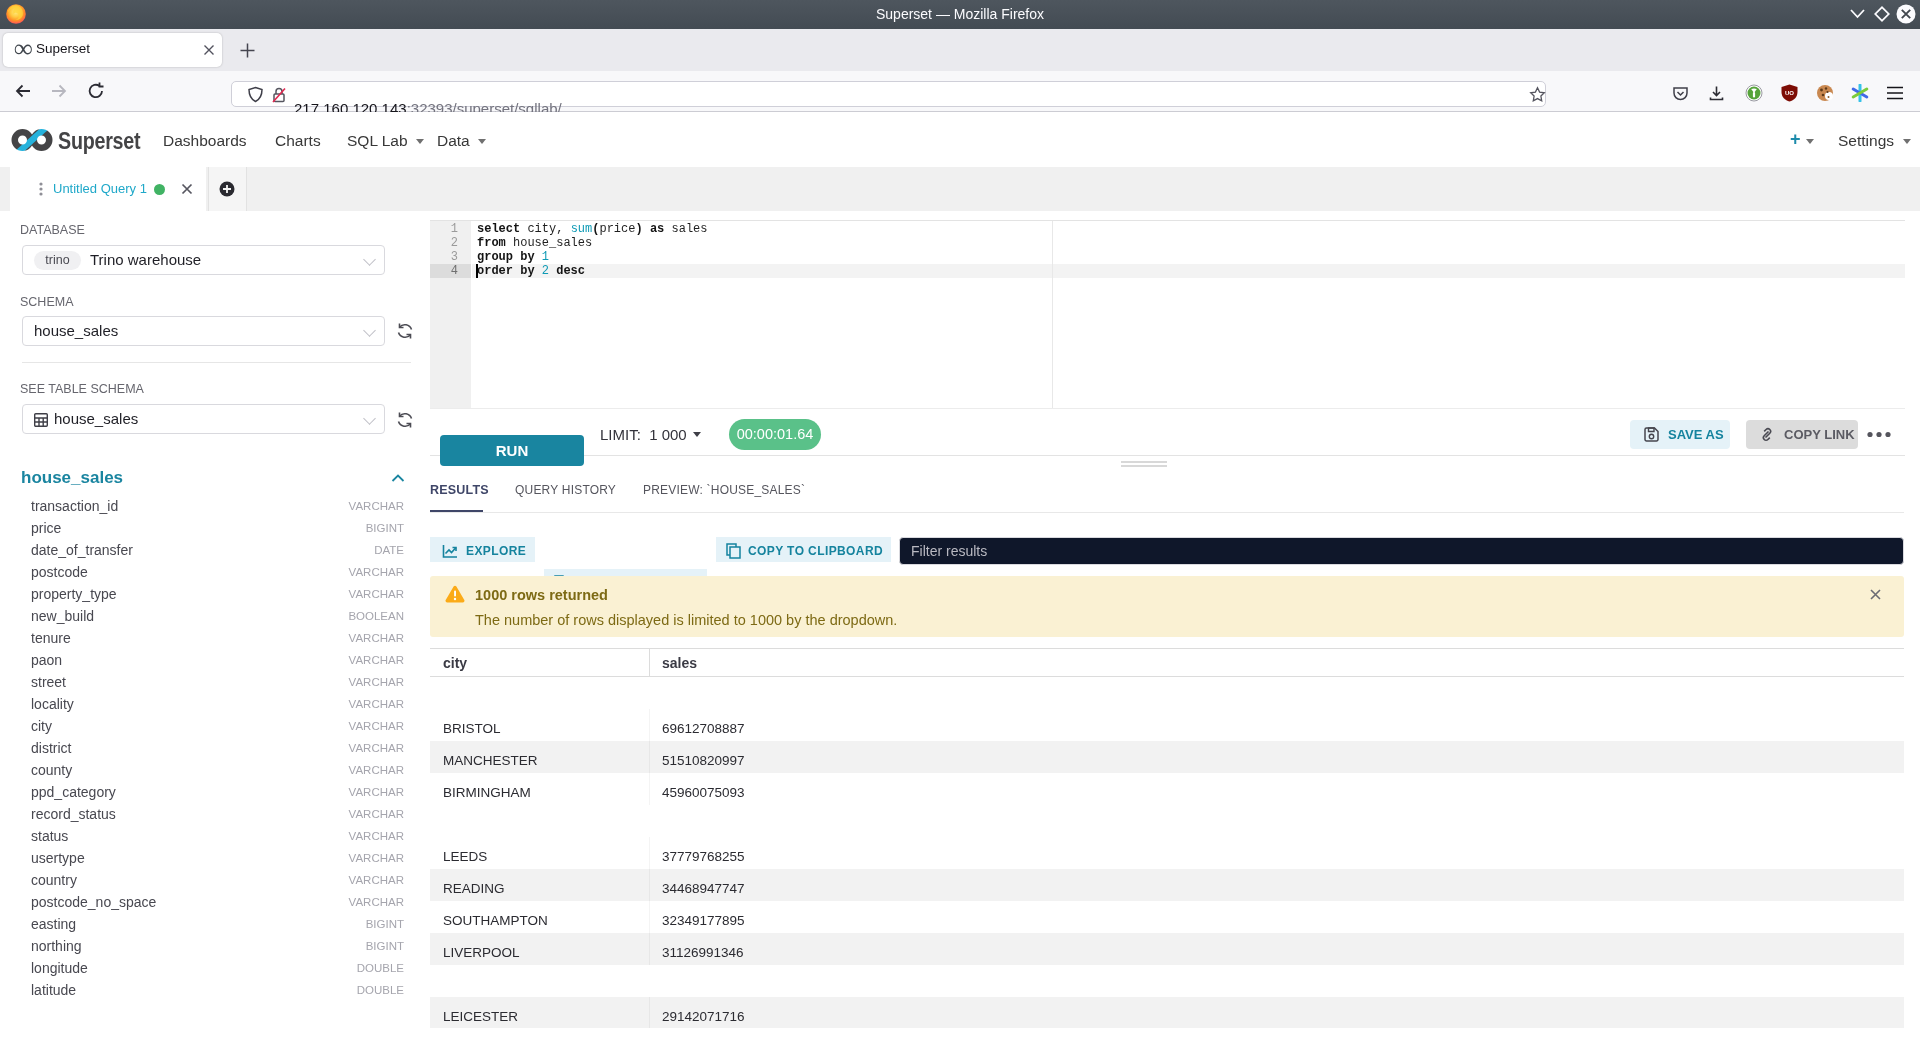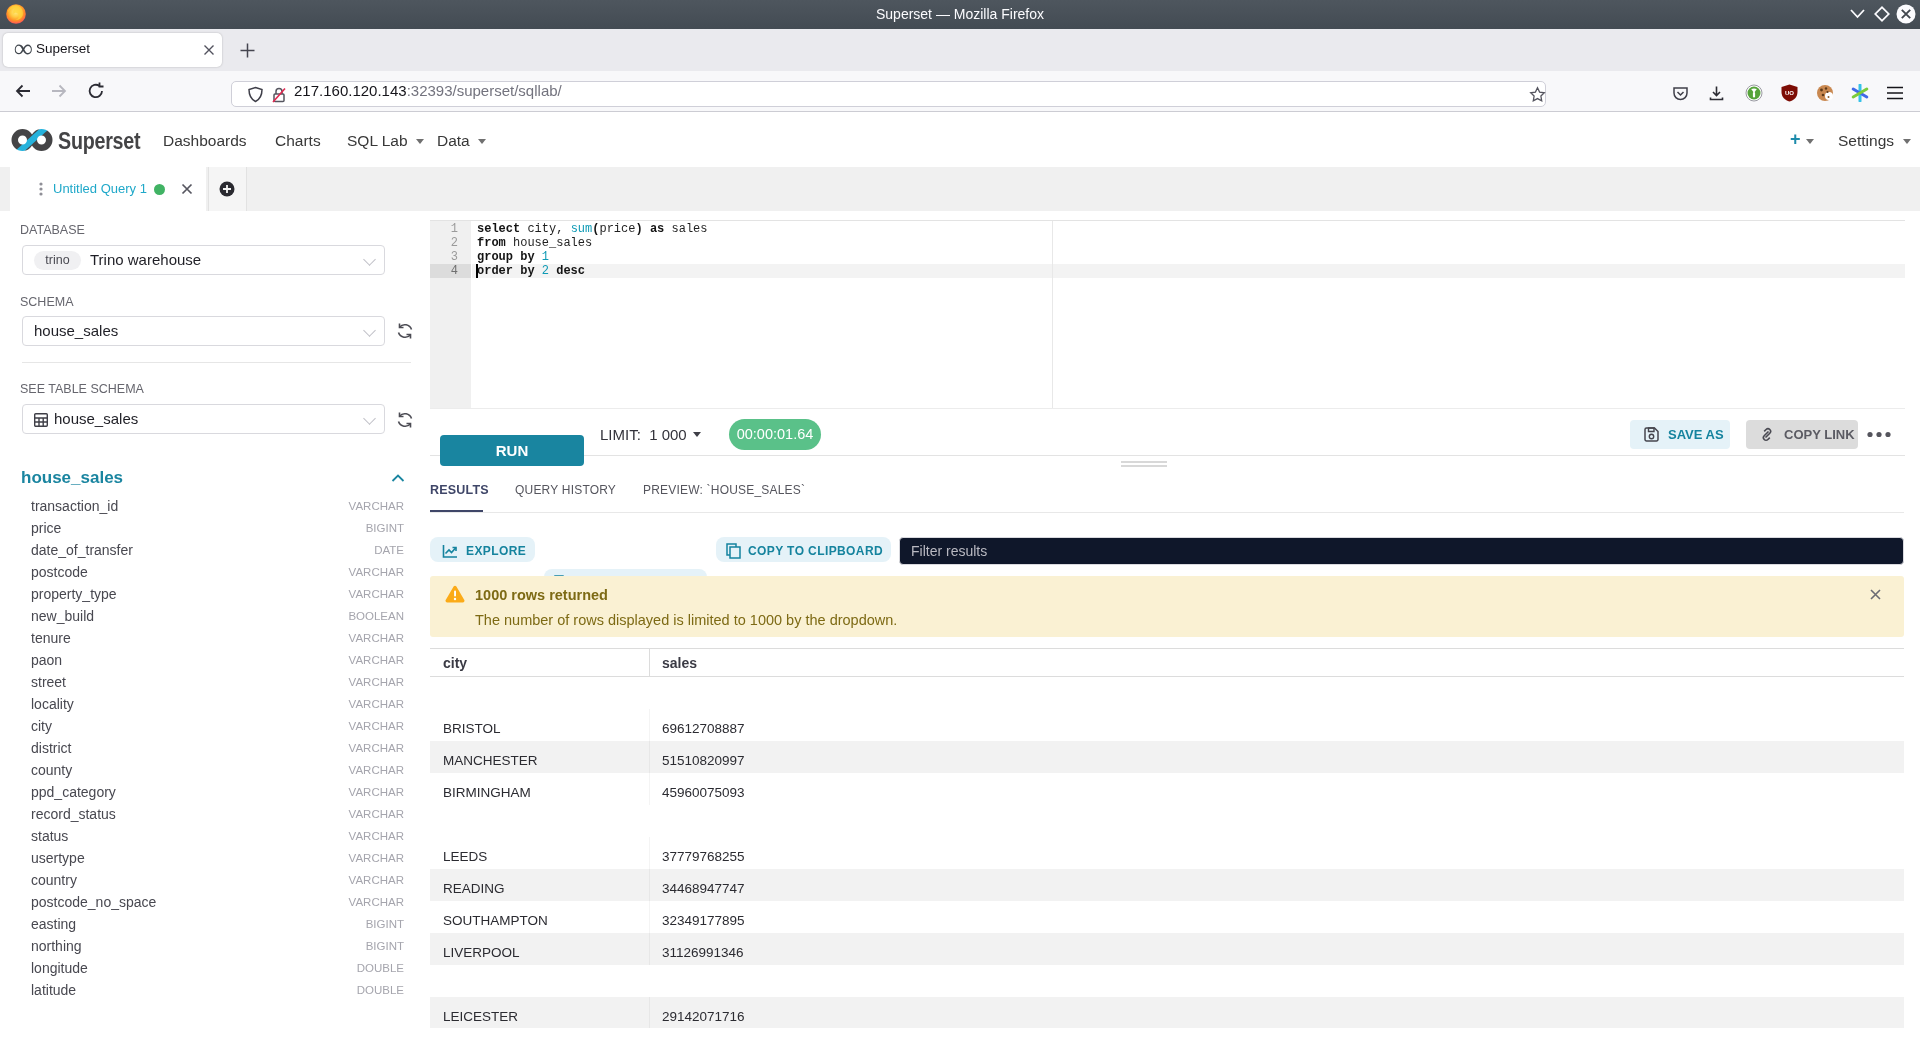--- a/index.html
+++ b/index.html
@@ -45,21 +45,21 @@
   font-size:12px; line-height:14px; }
 .codeline { position:absolute; left:47px; font-family:"Liberation Mono",monospace; font-size:12px;
   line-height:14px; color:#1f1f1f; white-space:pre; }
 .kw { font-weight:bold; color:#141414; }
 .fn { color:#0e9ab5; }
 .num { color:#0e9ab5; }
 #toolbar { position:absolute; left:430px; top:408px; width:1475px; height:48px; background:#fff;
   border-top:1px solid #ececec; border-bottom:1px solid #e3e3e3; }
 
 .rtab { position:absolute; top:483px; font-size:12.5px; letter-spacing:.2px; }
-.btn-blue { position:absolute; top:537px; height:25px; background:#e5f2f8; border-radius:8px;
+.btn-blue { position:absolute; top:537px; height:25px; background:#e5f2f8; border-radius:0;
   color:#15839e; font-weight:bold; font-size:12px; letter-spacing:.4px; line-height:29px; }
 #alert { position:absolute; left:430px; top:576px; width:1474px; height:61px; background:#faf1d3;
   border-radius:3px; }
 #rtable { position:absolute; left:430px; top:648px; width:1474px; height:380px; }
 .trow { position:absolute; left:0; width:1474px; height:32px; font-size:13.5px; color:#2b2b31; }
 .trow .c1 { position:absolute; left:13px; top:12px; }
 .trow .c2 { position:absolute; left:232px; top:12px; }
 </style>
 </head>
 <body>
@@ -114,21 +114,21 @@
 </div>
 <div id="urlbar">
   <svg class="abs" style="left:15px;top:4px" width="17" height="17" viewBox="0 0 17 17">
     <path d="M8.5 1.5 L15 3.5 C15 9 13.5 13 8.5 15.5 C3.5 13 2 9 2 3.5 Z" fill="none" stroke="#3f3f49" stroke-width="1.5"></path>
     </svg>
   <svg class="abs" style="left:38px;top:4px" width="18" height="18" viewBox="0 0 18 18">
     <rect x="4" y="8" width="10" height="7.5" rx="1" fill="none" stroke="#55555f" stroke-width="1.5"></rect>
     <path d="M6 8 V5.5 A3 3 0 0 1 12 5.5 V8" fill="none" stroke="#55555f" stroke-width="1.5"></path>
     <path d="M3 16 L15 2.5" stroke="#e22850" stroke-width="1.6"></path>
     </svg>
-  <div class="abs" style="left:62px;top:0;font-size:15px;color:#15141a;">217.160.120.143<span style="color:#73737e">:32393/superset/sqllab/</span></div>
+  <div class="abs" style="left:62px;top:18px;font-size:15px;color:#15141a;">217.160.120.143<span style="color:#73737e">:32393/superset/sqllab/</span></div>
   <svg class="abs" style="left:1297px;top:4px" width="17" height="17" viewBox="0 0 17 17">
     <path d="M8.5 1.8 L10.6 6.1 L15.3 6.8 L11.9 10.1 L12.7 14.8 L8.5 12.6 L4.3 14.8 L5.1 10.1 L1.7 6.8 L6.4 6.1 Z" fill="none" stroke="#55555f" stroke-width="1.3"></path>
     </svg>
 </div>
 <div id="nav-icons">
   <svg class="abs" style="left:1672px;top:85px" width="17" height="17" viewBox="0 0 17 17">
     <path d="M2 3 H15 V8 A6.5 6.5 0 0 1 2 8 Z" fill="none" stroke="#3f3f49" stroke-width="1.5"></path>
     <path d="M5.5 7 L8.5 10 L11.5 7" fill="none" stroke="#3f3f49" stroke-width="1.5"></path>
     </svg>
   <svg class="abs" style="left:1708px;top:85px" width="17" height="17" viewBox="0 0 17 17">

